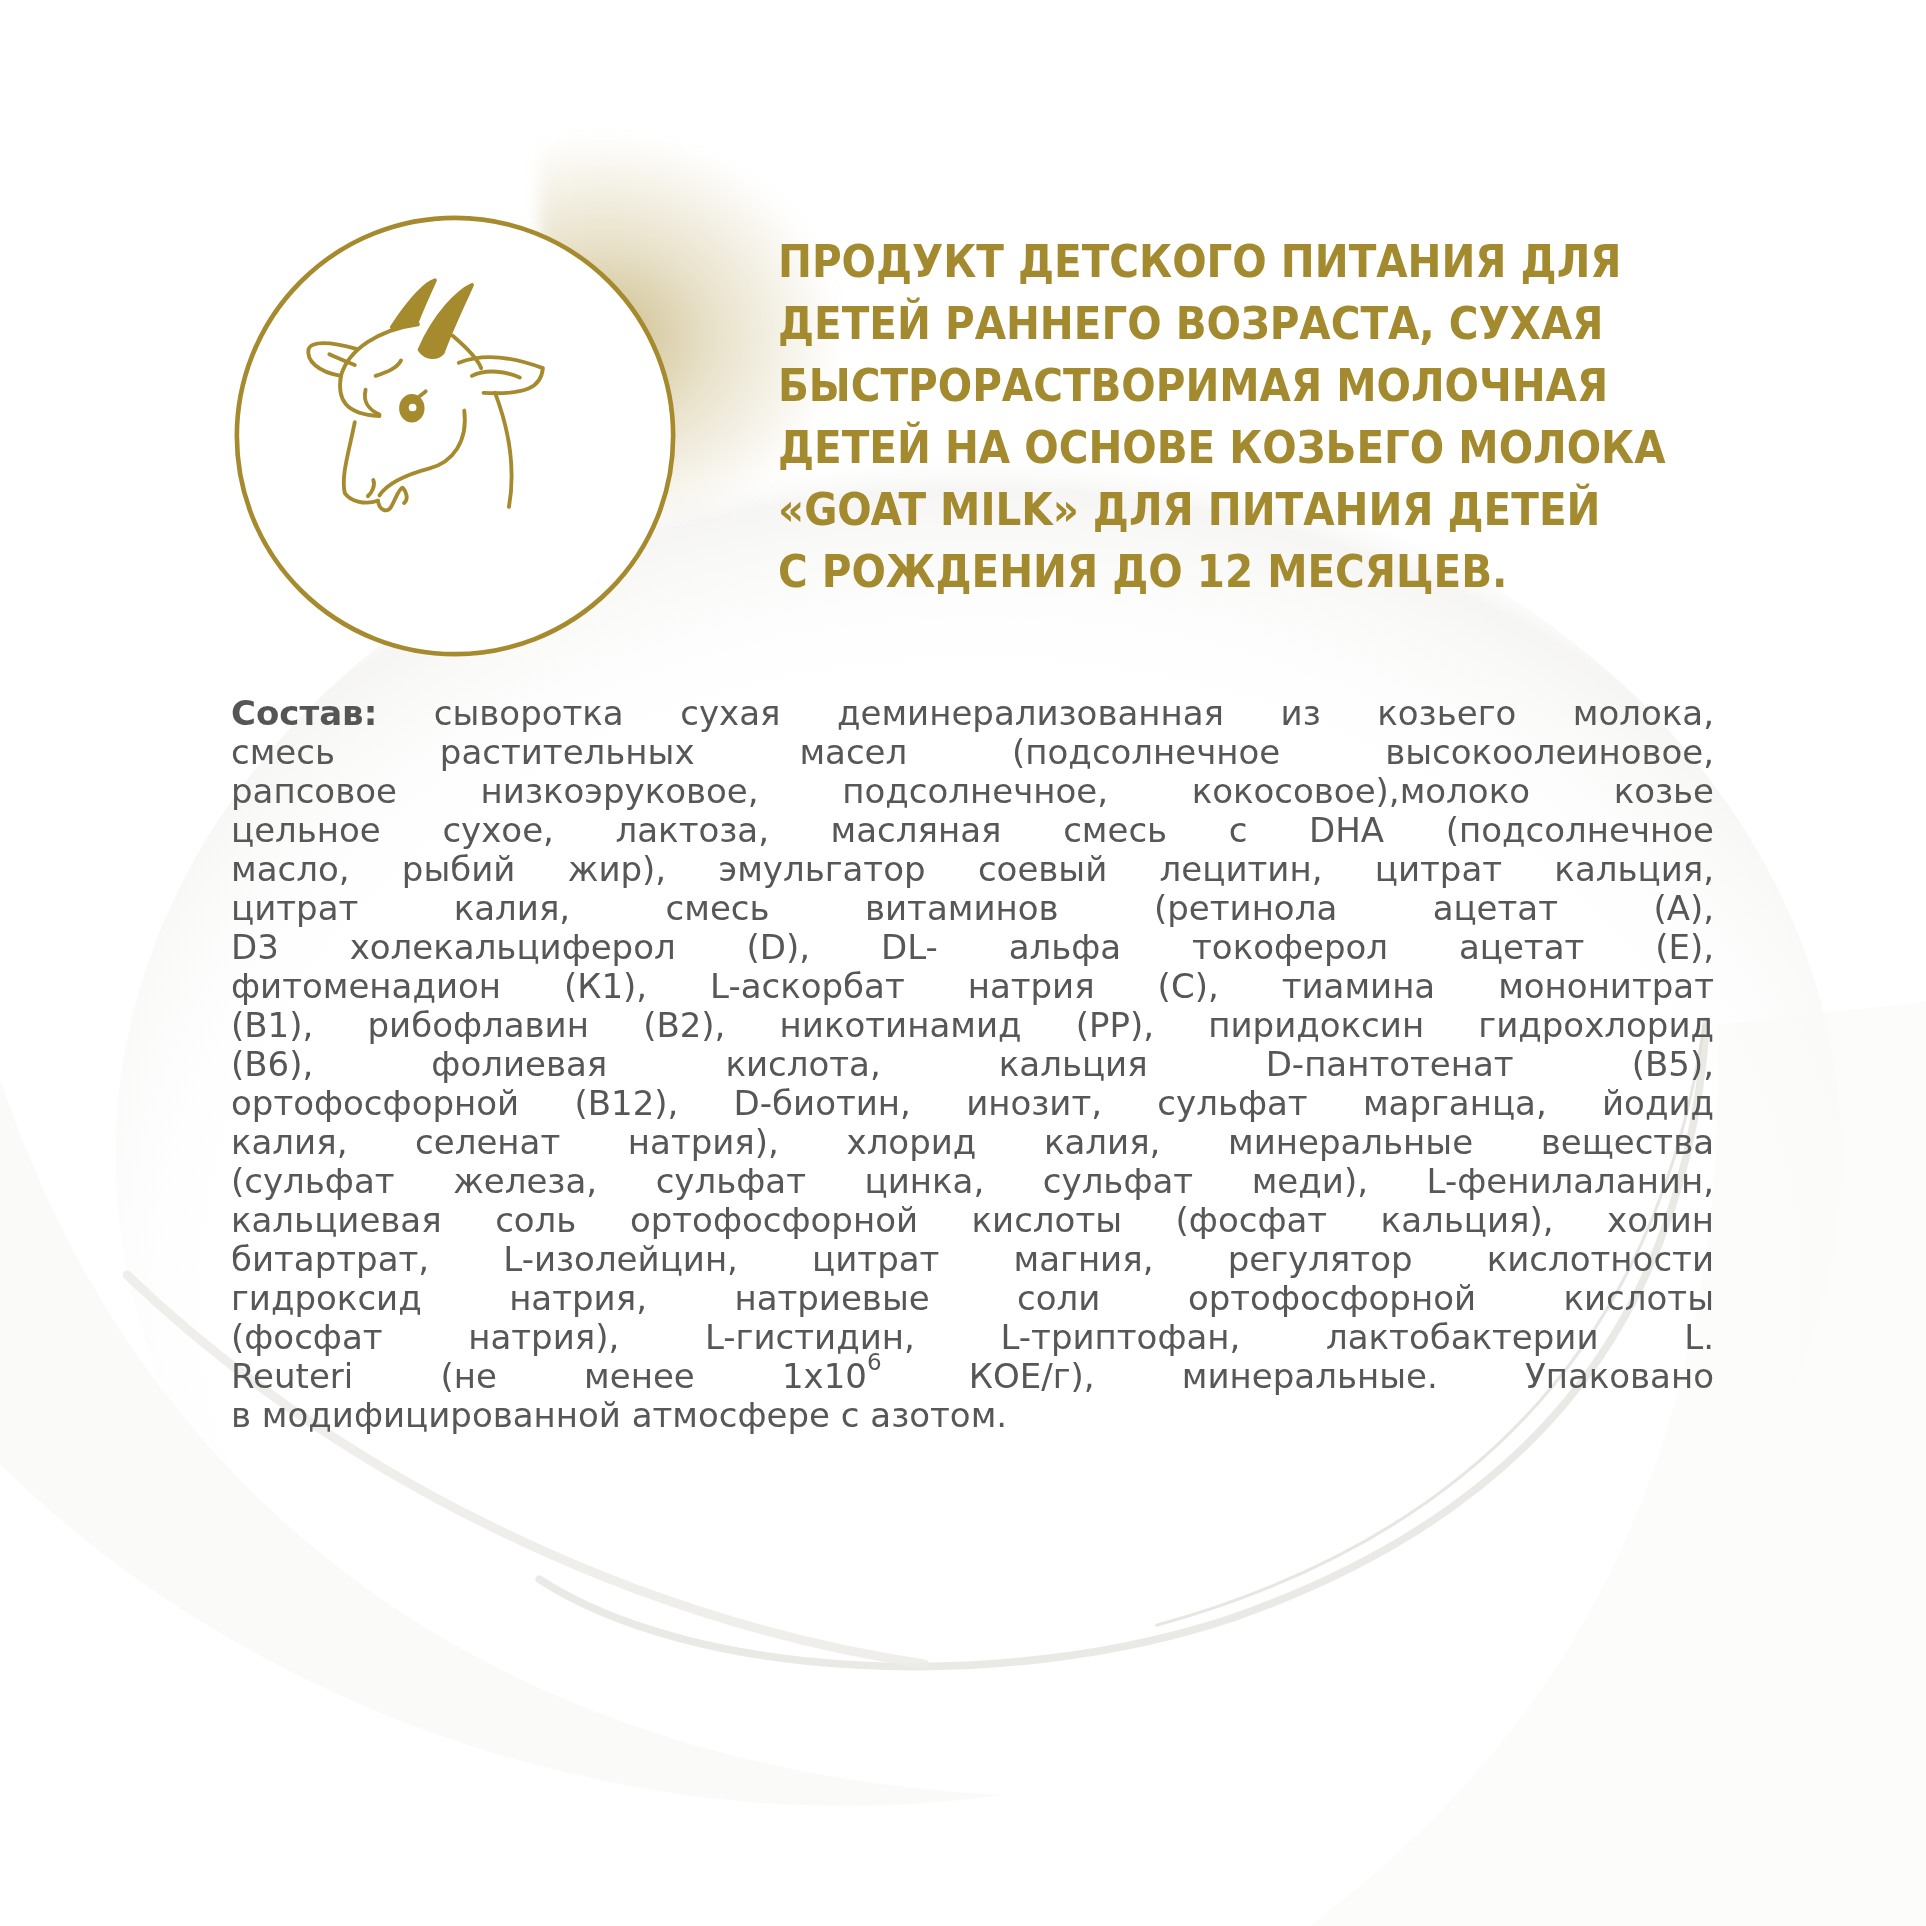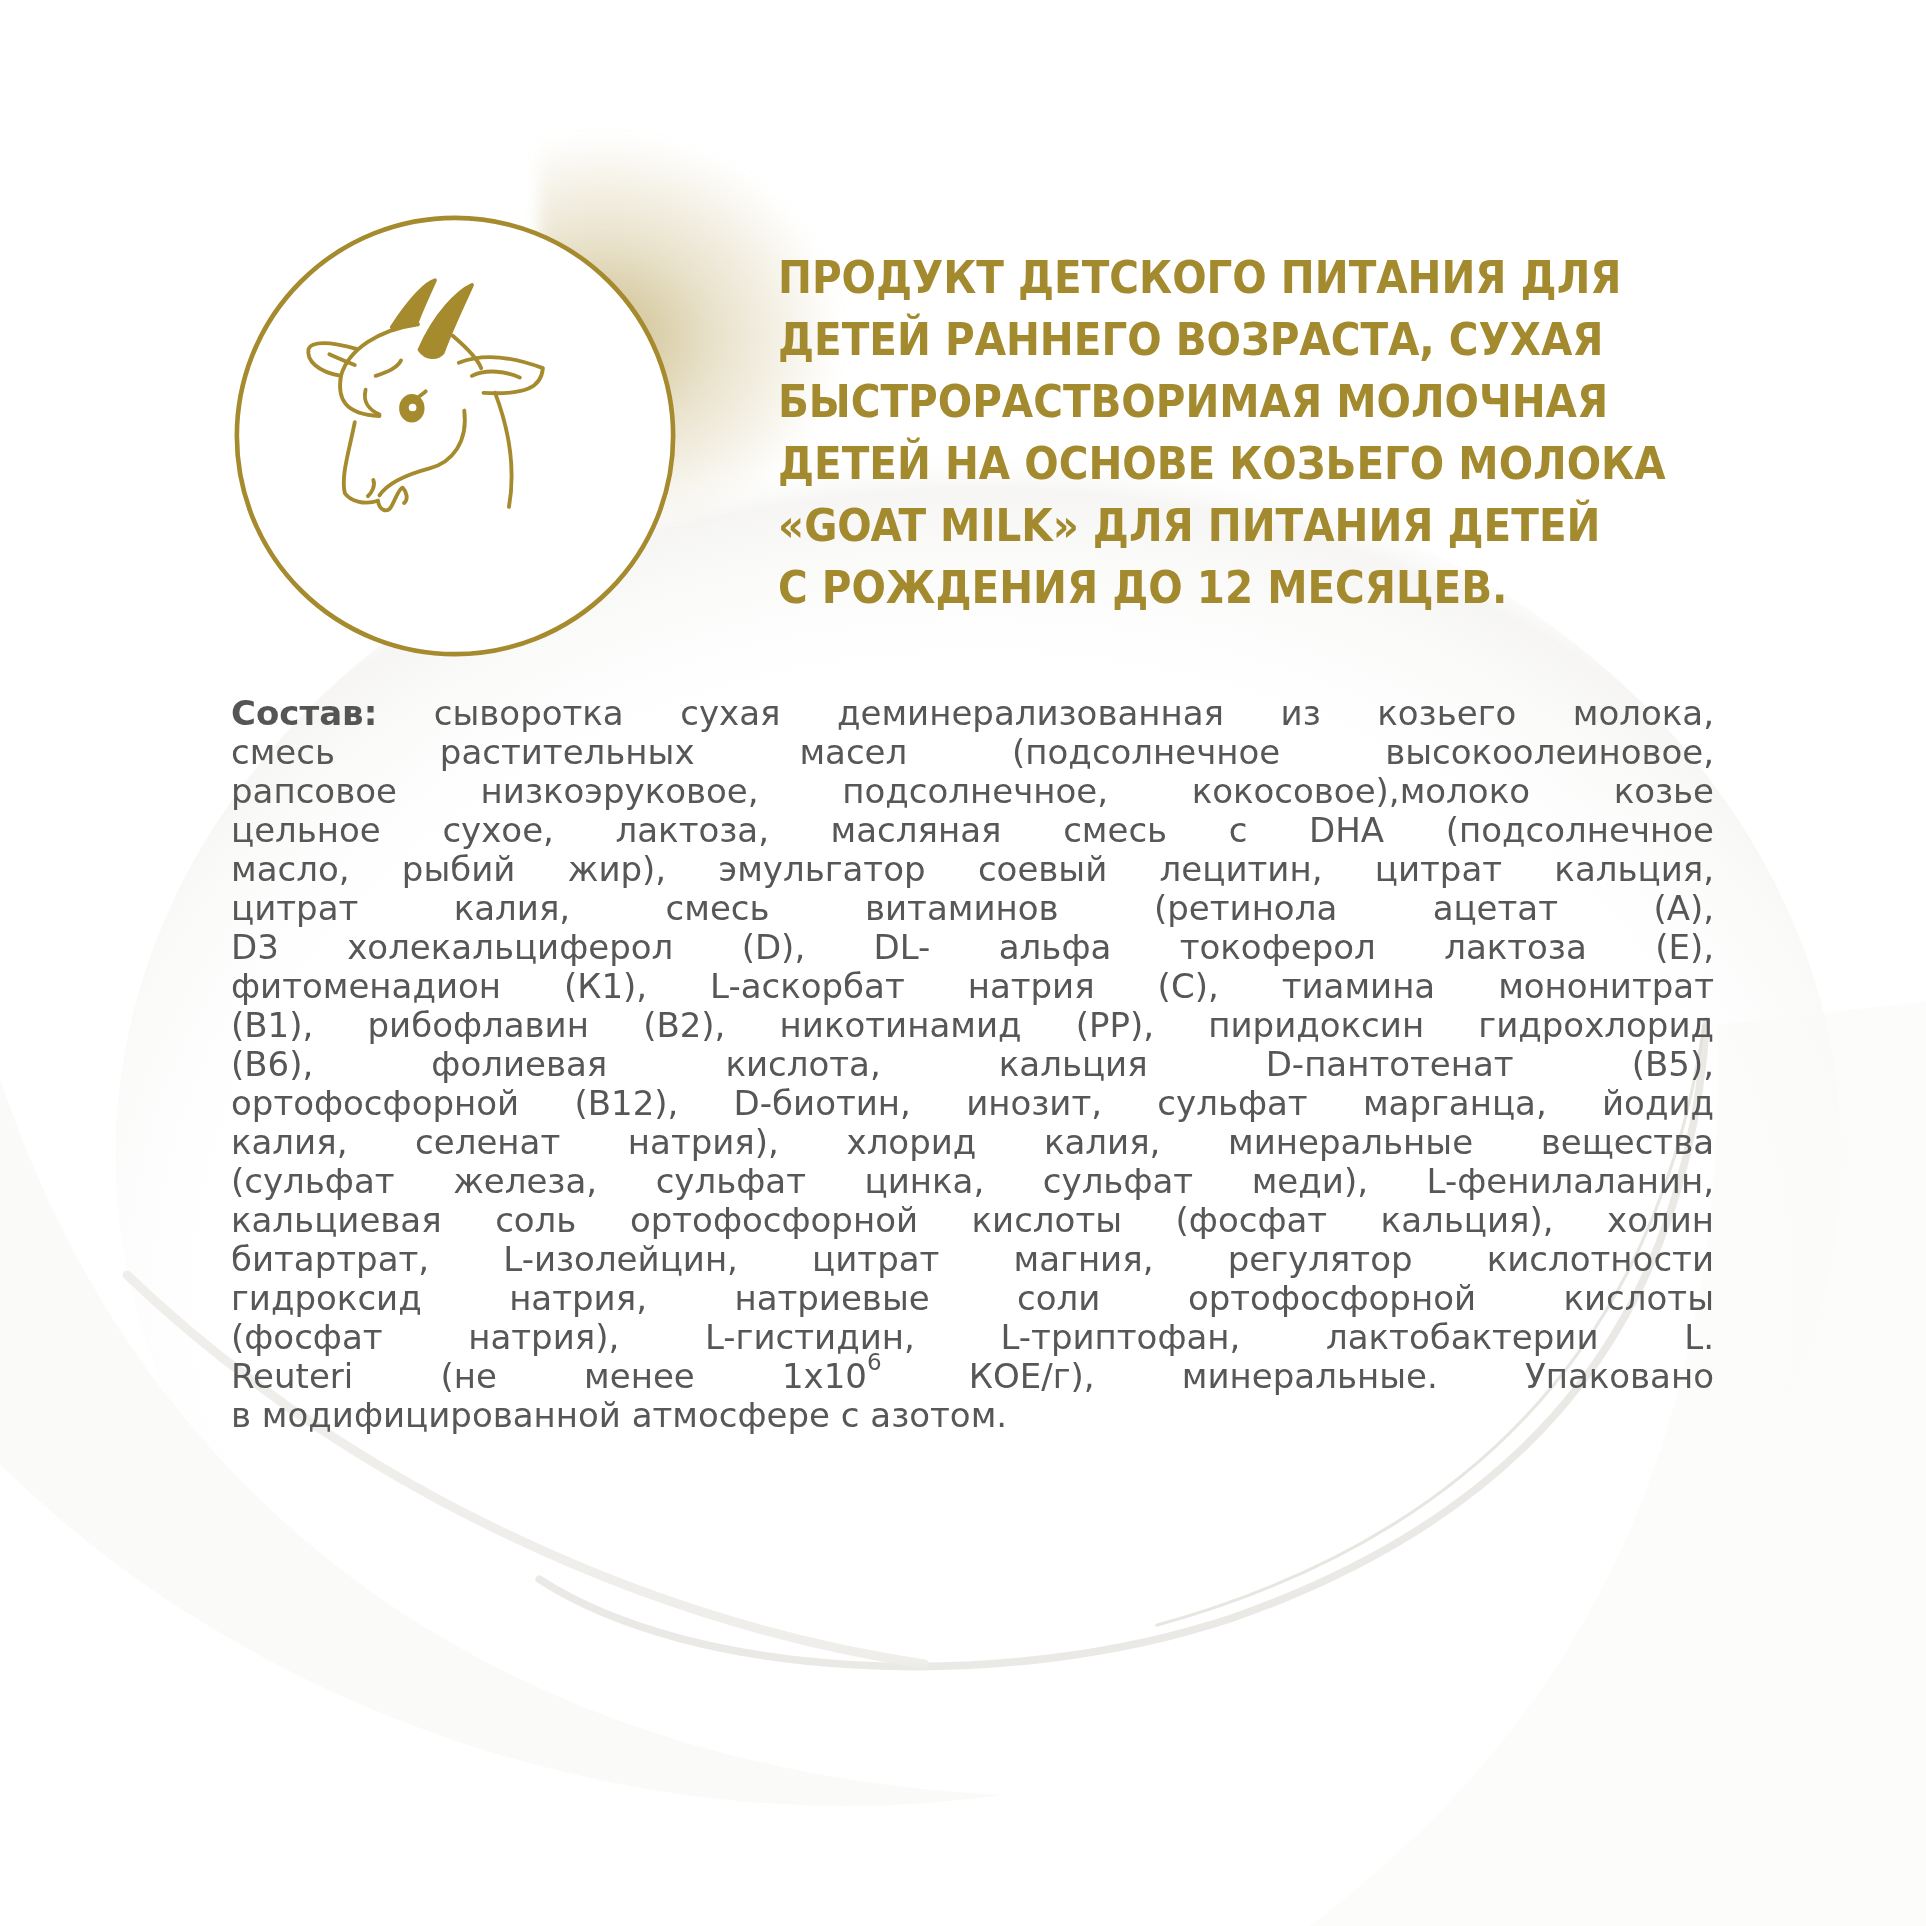--- a/index.html
+++ b/index.html
@@ -15,21 +15,20 @@
       filter: blur(7.7px);
     }
     .logo {
       position: absolute; left: 233px; top: 214px; width: 444px; height: 444px;
     }
     .headline {
       position: absolute; left: 778px; top: 231px; width: 963px;
       color: #a38a2f; font-weight: bold; font-size: 45px; line-height: 62px;
       font-family: "DejaVu Sans Condensed", "DejaVu Sans", sans-serif;
       letter-spacing: 0px;
-      margin-top: 16px;
     }
     .headline .line { display: block; white-space: nowrap; }
     .body-text {
       position: absolute; left: 231px; top: 694px; width: 1483px;
       color: #575757; font-size: 34px; line-height: 39px;
       font-family: "DejaVu Sans", sans-serif;
     }
     .body-text .line {
       display: block; white-space: nowrap; text-align: justify; text-align-last: justify;
       height: 39px;
@@ -110,21 +109,21 @@
   <span class="line">С РОЖДЕНИЯ ДО 12 МЕСЯЦЕВ.</span>
 </div>
 
 <div class="body-text">
   <span class="line"><span class="label">Состав:</span><span> сыворотка сухая деминерализованная из козьего молока,</span></span>
   <span class="line">смесь растительных масел (подсолнечное высокоолеиновое,</span>
   <span class="line">рапсовое низкоэруковое, подсолнечное, кокосовое),молоко козье</span>
   <span class="line">цельное сухое, лактоза, масляная смесь с DHA (подсолнечное</span>
   <span class="line">масло, рыбий жир), эмульгатор соевый лецитин, цитрат кальция,</span>
   <span class="line">цитрат калия, смесь витаминов (ретинола ацетат (А),</span>
-  <span class="line">D3 холекальциферол (D), DL- альфа токоферол лактоза (Е),</span>
+  <span class="line">D3 холекальциферол (D), DL- альфа токоферол ацетат (Е),</span>
   <span class="line">фитоменадион (К1), L-аскорбат натрия (С), тиамина мононитрат</span>
   <span class="line">(В1), рибофлавин (В2), никотинамид (РР), пиридоксин гидрохлорид</span>
   <span class="line">(В6), фолиевая кислота, кальция D-пантотенат (В5),</span>
   <span class="line">ортофосфорной (В12), D-биотин, инозит, сульфат марганца, йодид</span>
   <span class="line">калия, селенат натрия), хлорид калия, минеральные вещества</span>
   <span class="line">(сульфат железа, сульфат цинка, сульфат меди), L-фенилаланин,</span>
   <span class="line">кальциевая соль ортофосфорной кислоты (фосфат кальция), холин</span>
   <span class="line">битартрат, L-изолейцин, цитрат магния, регулятор кислотности</span>
   <span class="line">гидроксид натрия, натриевые соли ортофосфорной кислоты</span>
   <span class="line">(фосфат натрия), L-гистидин, L-триптофан, лактобактерии L.</span>

